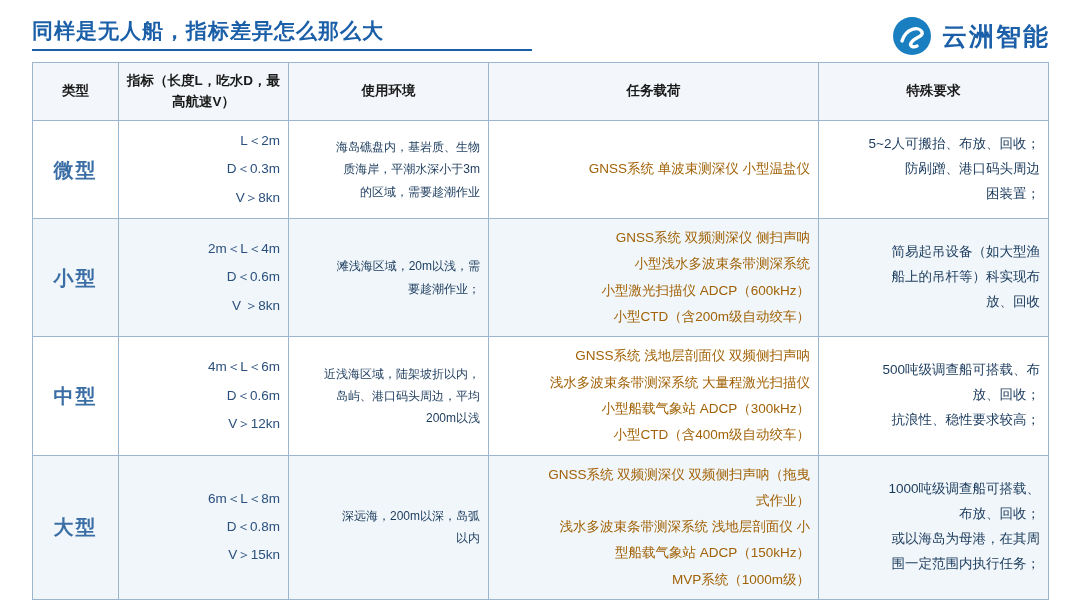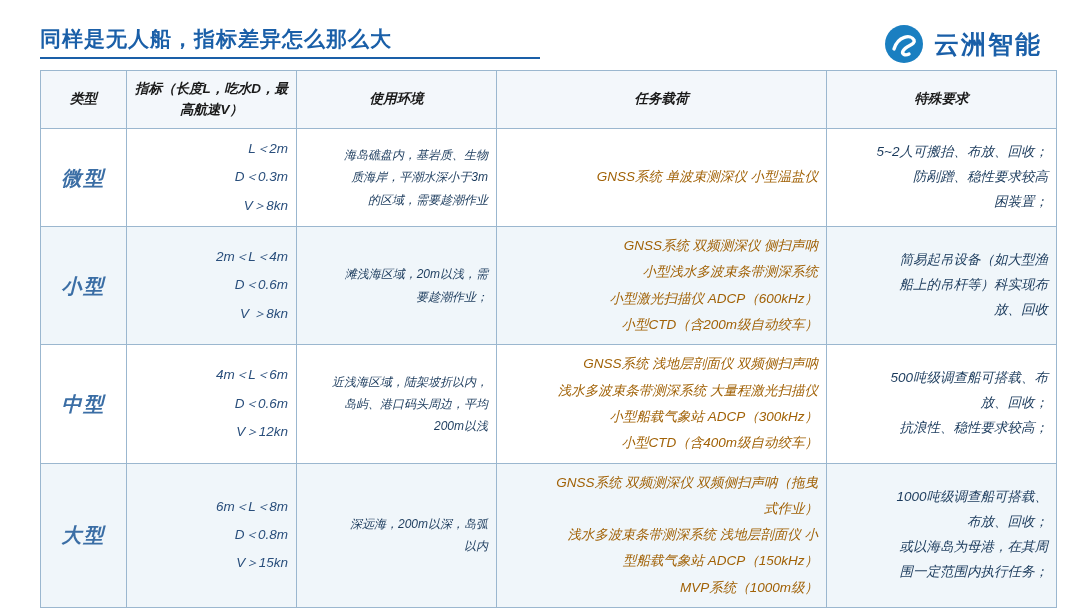--- a/index.html
+++ b/index.html
@@ -13,21 +13,21 @@
     font-family: "Liberation Sans", sans-serif;
     color: #1a1a1a;
     position: relative;
     overflow: hidden;
   }
   .page {
     position: relative;
     width: 1080px;
     height: 608px;
     box-sizing: border-box;
-    padding: 8px;
+    padding: 0;
   }
   
   .header {
     position: relative;
     height: 62px;
     display: flex;
     align-items: flex-start;
     justify-content: space-between;
     padding: 18px 30px 0 32px;
     box-sizing: border-box;
@@ -87,21 +87,20 @@
     position: relative;
     z-index: 1;
     padding: 0 32px 0 32px;
     box-sizing: border-box;
   }
   table.spec {
     border-collapse: collapse;
     width: 1016px;
     table-layout: fixed;
     background: transparent;
-    font-style: italic;
   }
   table.spec th, table.spec td {
     border: 1px solid #9bb7cf;
     vertical-align: middle;
     padding: 6px 8px;
     box-sizing: border-box;
   }
   thead th {
     background: #f3f7fb;
     font-size: 13.5px;
@@ -206,21 +205,21 @@
           <td class="env-cell">
             <span class="cell-line">海岛礁盘内，基岩质、生物</span>
             <span class="cell-line">质海岸，平潮水深小于3m</span>
             <span class="cell-line">的区域，需要趁潮作业</span>
           </td>
           <td class="payload-cell">
             <span class="cell-line">GNSS系统  单波束测深仪  小型温盐仪</span>
           </td>
           <td class="req-cell">
             <span class="cell-line">5~2人可搬抬、布放、回收；</span>
-            <span class="cell-line">防剐蹭、稳性要求较高</span>
+            <span class="cell-line">防剐蹭、港口码头周边</span>
             <span class="cell-line">困装置；</span>
           </td>
         </tr>
 
         <tr class="row-band-b">
           <td class="type-cell">小型</td>
           <td class="idx-cell">
             <span class="cell-line">2m＜L＜4m</span>
             <span class="cell-line">D＜0.6m</span>
             <span class="cell-line">V ＞8kn</span>

